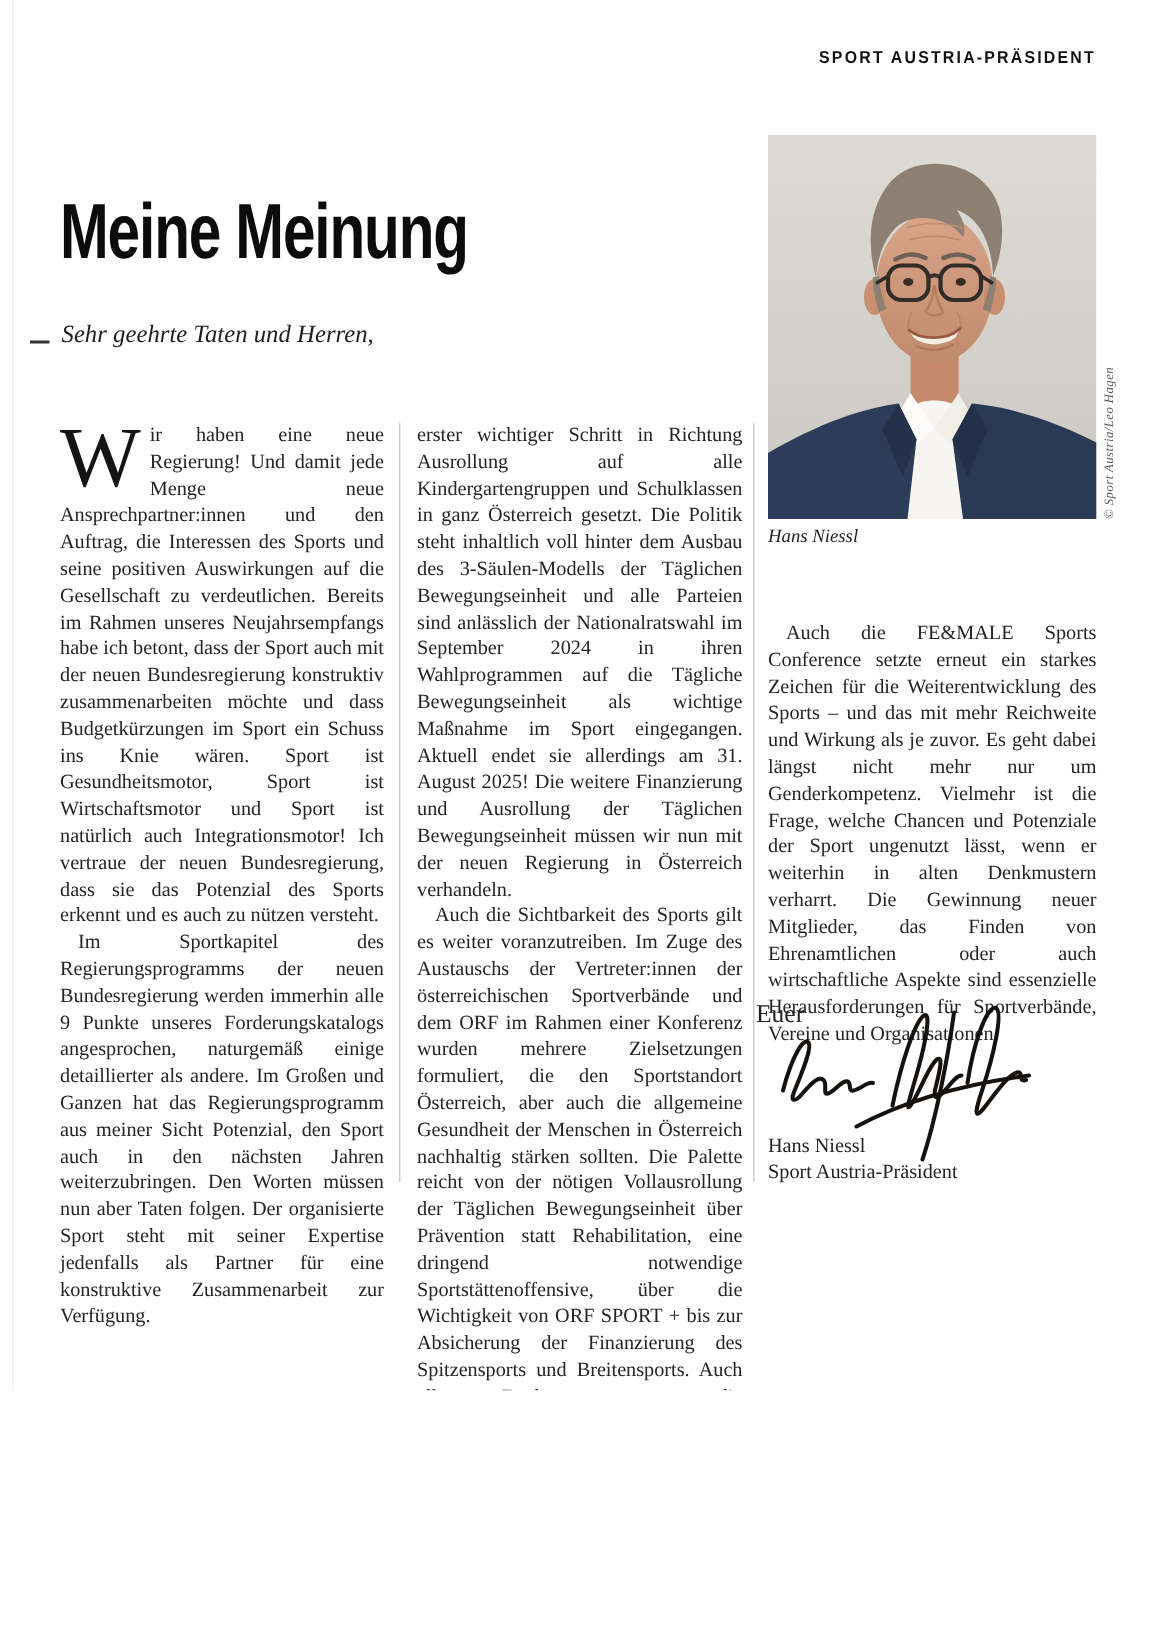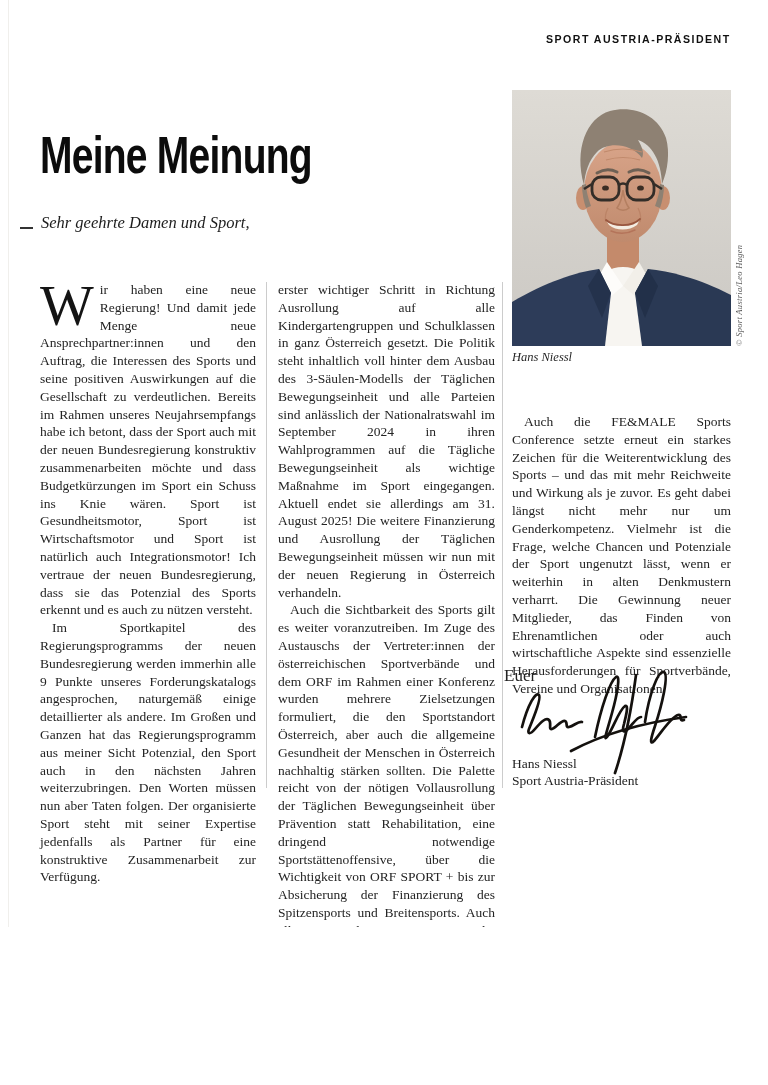--- a/index.html
+++ b/index.html
@@ -87,21 +87,21 @@
 
 <div class="page">
   <div class="page-edge"></div>
 
   <div class="kicker">SPORT AUSTRIA-PRÄSIDENT</div>
 
   <h1 class="title">Meine Meinung</h1>
 
   <div class="salutation-dash"></div>
   <div class="salutation">
-    <div>Sehr geehrte Damen und Sport,</div>
+    <div>Sehr geehrte Taten und Herren,</div>
   </div>
 
   <div class="colrule rule1"></div>
   <div class="colrule rule2"></div>
 
   <div class="col col1">
     <p><span class="dropcap">W</span><span>ir haben eine neue Regierung! Und damit jede Menge neue Ansprechpartner:innen und den Auftrag, die Interessen des Sports und seine positiven Auswirkungen auf die Gesellschaft zu verdeutlichen. Bereits im Rahmen unseres Neujahrsempfangs habe ich betont, dass der Sport auch mit der neuen Bundesregierung konstruktiv zusammenarbeiten möchte und dass Budgetkürzungen im Sport ein Schuss ins Knie wären. Sport ist Gesundheitsmotor, Sport ist Wirtschaftsmotor und Sport ist natürlich auch Integrationsmotor! Ich vertraue der neuen Bundesregierung, dass sie das Potenzial des Sports erkennt und es auch zu nützen versteht.</span></p>
     <p class="ind">Im Sportkapitel des Regierungsprogramms der neuen Bundesregierung werden immerhin alle 9 Punkte unseres Forderungskatalogs angesprochen, naturgemäß einige detaillierter als andere. Im Großen und Ganzen hat das Regierungsprogramm aus meiner Sicht Potenzial, den Sport auch in den nächsten Jahren weiterzubringen. Den Worten müssen nun aber Taten folgen. Der organisierte Sport steht mit seiner Expertise jedenfalls als Partner für eine konstruktive Zusammenarbeit zur Verfügung.</p>
   </div>
 

